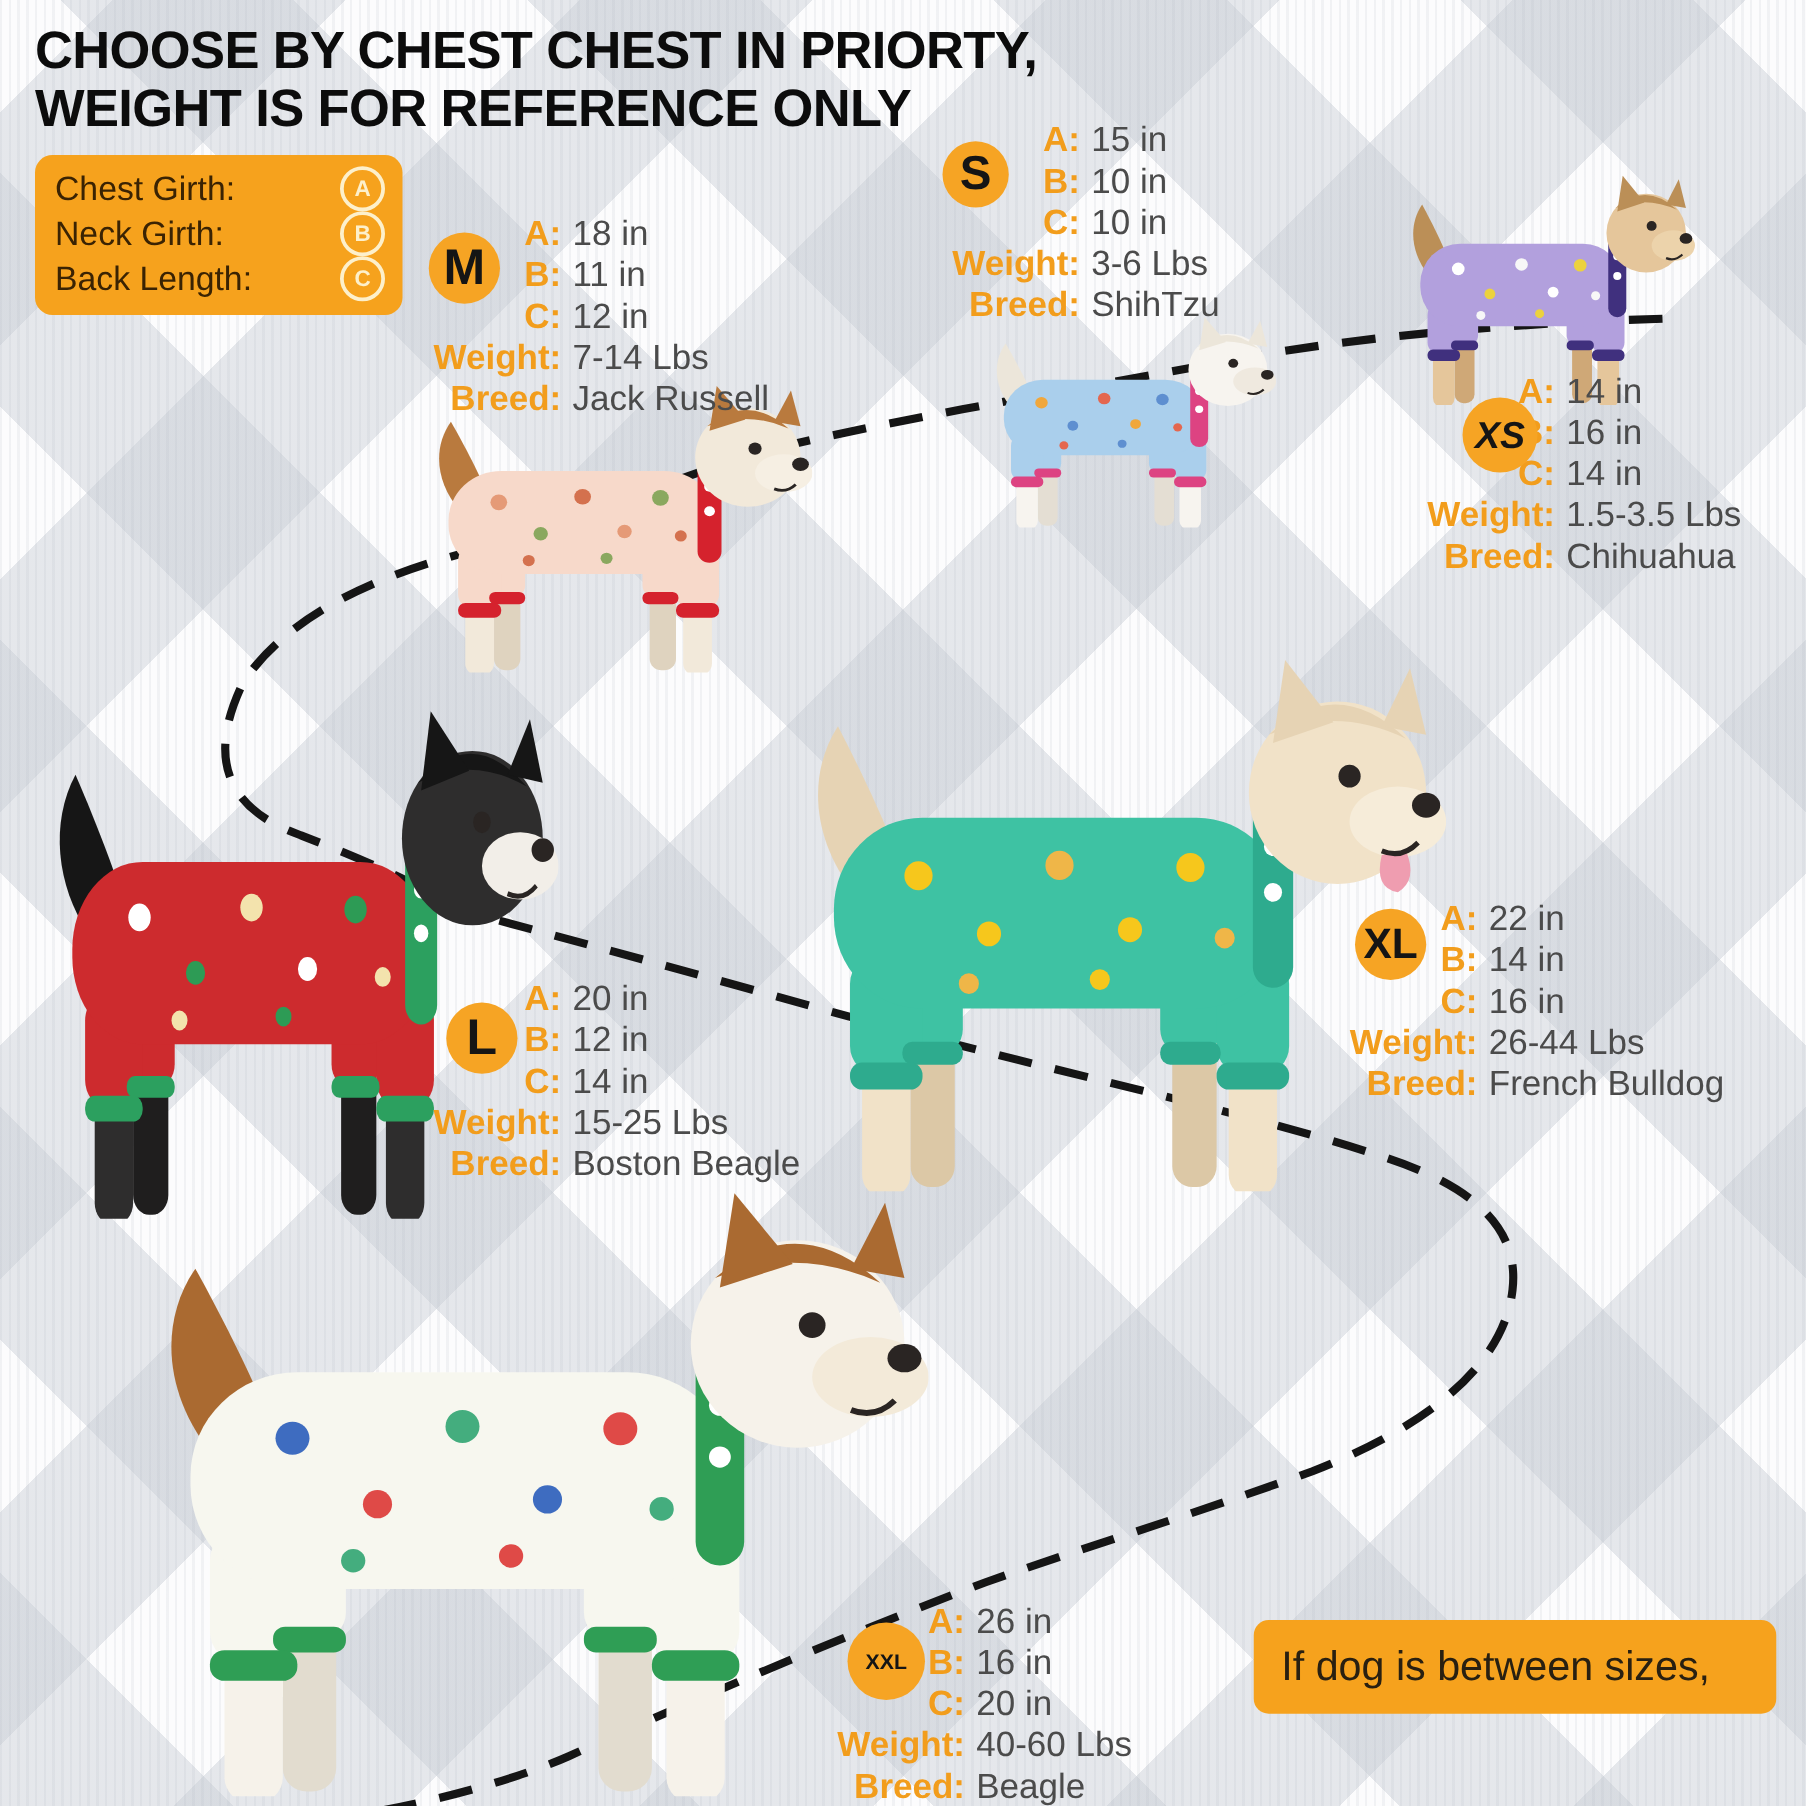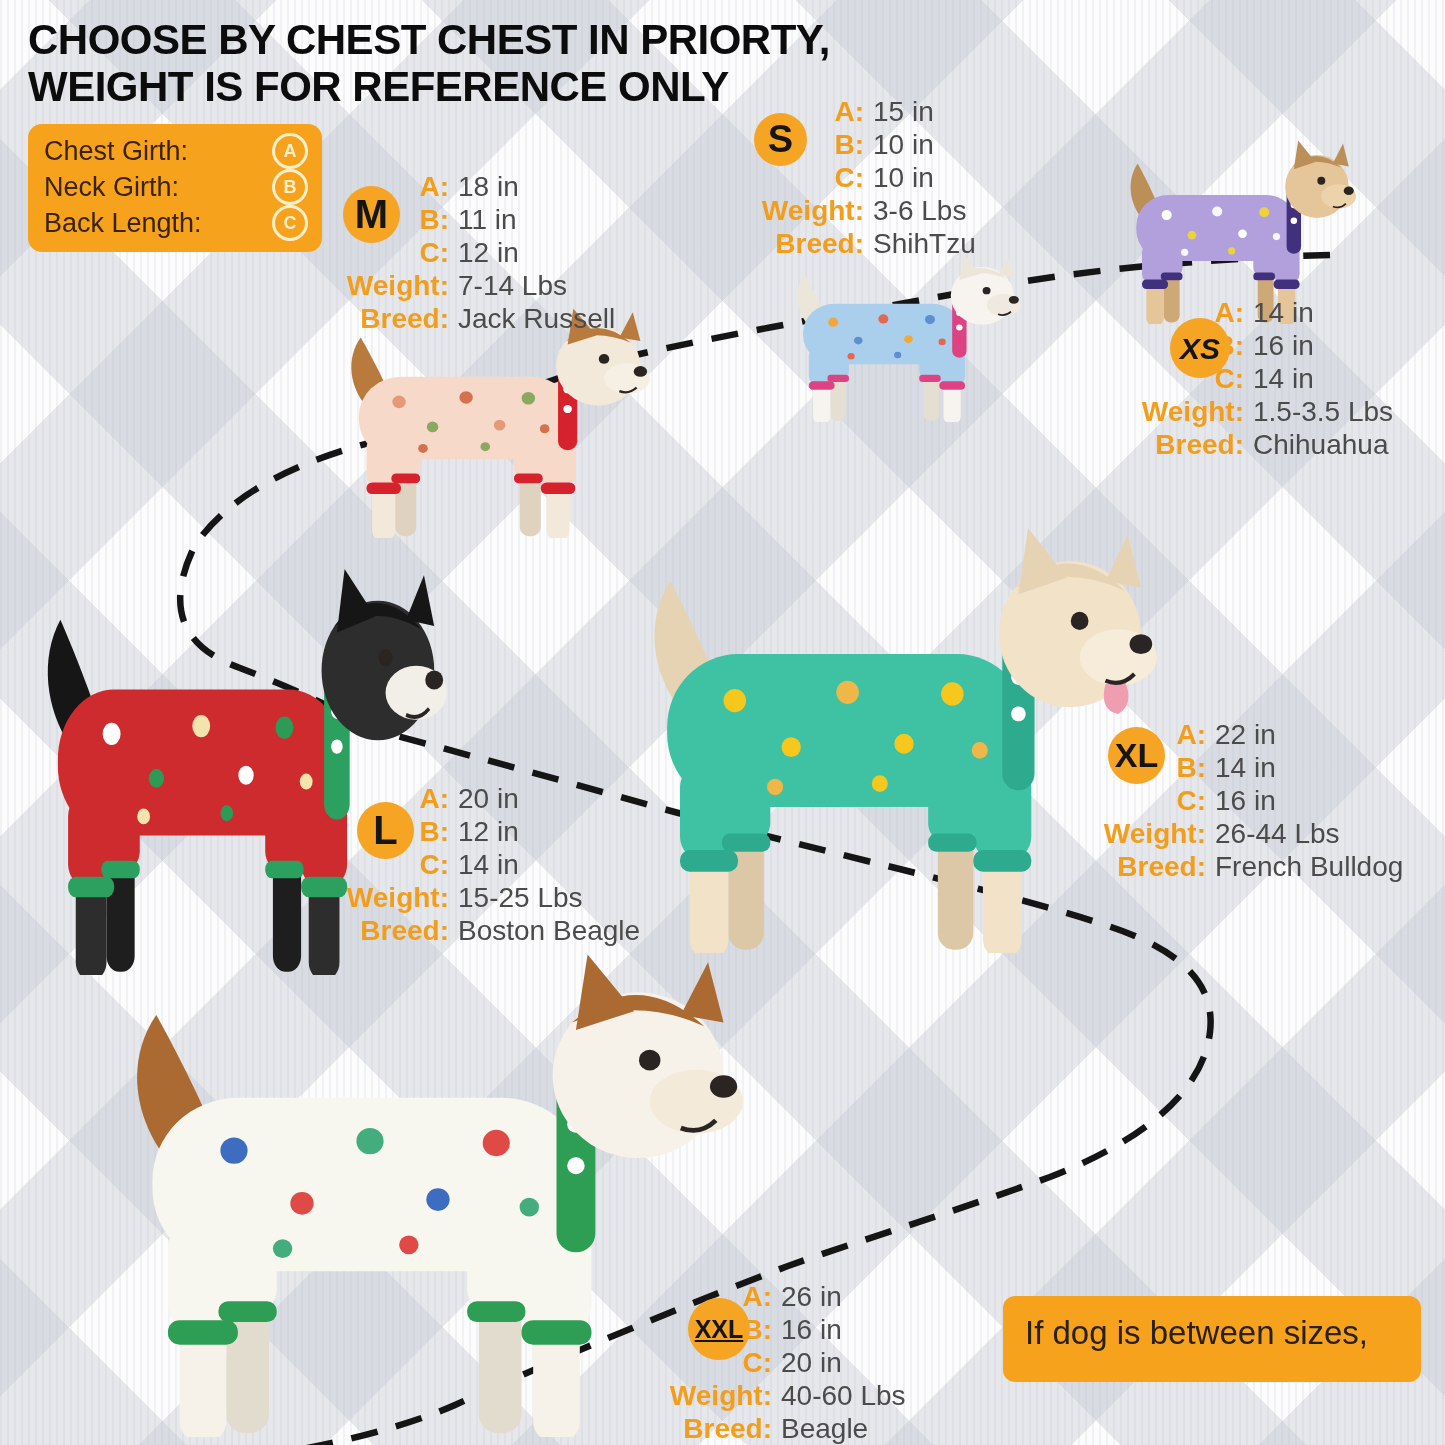--- a/index.html
+++ b/index.html
@@ -36,26 +36,26 @@
   .lbl{text-align:right;color:#f29d1c;font-weight:bold;}
   .val{color:#4b4b4b;}
   .size-circle{
     position:absolute;background:#f6a424;border-radius:50%;color:#151515;
     display:flex;align-items:center;justify-content:center;font-weight:bold;
   }
   .pos-m  {left:345px;top:170px;}  .pos-m  .size-circle{left:-2px; top:16px;width:57px;height:57px;font-size:40px;}
   .pos-s  {left:760px;top:95px;}   .pos-s  .size-circle{left:-6px; top:18px;width:53px;height:53px;font-size:38px;}
   .pos-xs {left:1140px;top:296px;} .pos-xs .size-circle{left:30px; top:22px;width:60px;height:60px;font-size:30px;font-style:italic;}
   .pos-l  {left:345px;top:782px;}  .pos-l  .size-circle{left:12px; top:20px;width:57px;height:57px;font-size:40px;}
-  .pos-xl {left:1078px;top:718px;margin-left:24px;} .pos-xl .size-circle{left:6px;  top:9px; width:57px;height:57px;font-size:34px;}
-  .pos-xxl{left:668px;top:1280px;} .pos-xxl .size-circle{left:20px;top:18px;width:62px;height:62px;font-size:25px;text-decoration:underline;}
+  .pos-xl {left:1078px;top:718px;} .pos-xl .size-circle{left:6px;  top:9px; width:57px;height:57px;font-size:34px;}
+  .pos-xxl{left:668px;top:1280px;} .pos-xxl .size-circle{left:10px;top:18px;width:62px;height:62px;font-size:17px;}
   
   .note{
     position:absolute;left:1003px;top:1296px;width:376px;z-index:6;
-    background:#f6a21d;border-radius:12px;padding:15px 20px 28px 22px;
+    background:#f6a21d;border-radius:12px;padding:15px 20px 17px 22px;
     color:#292011;font-size:33px;line-height:43px;
   }
   
   .route{z-index:1;}
   
   .dog{position:absolute;z-index:3;}
   .dog svg{display:block;width:100%;height:100%;}
   .dog-m  {left:332px; top:298px; width:318px;height:240px;
            --fur:#f2e9da;--furd:#dfd3bf;--fur2:#b97a3e;--muzzle:#f6efe3;--pj:#f7d9ca;--trim:#d5222d;
            --p1:#e59a77;--p2:#8aa85f;--p3:#d4714e;}

